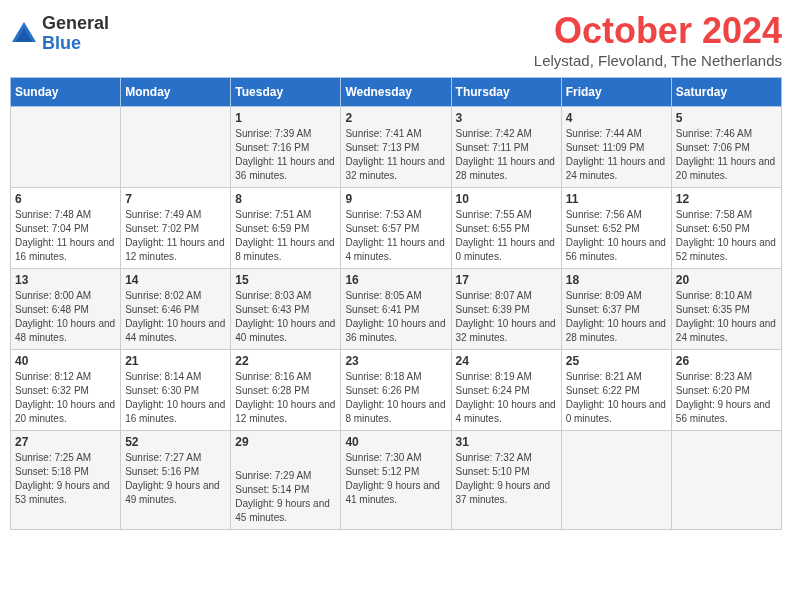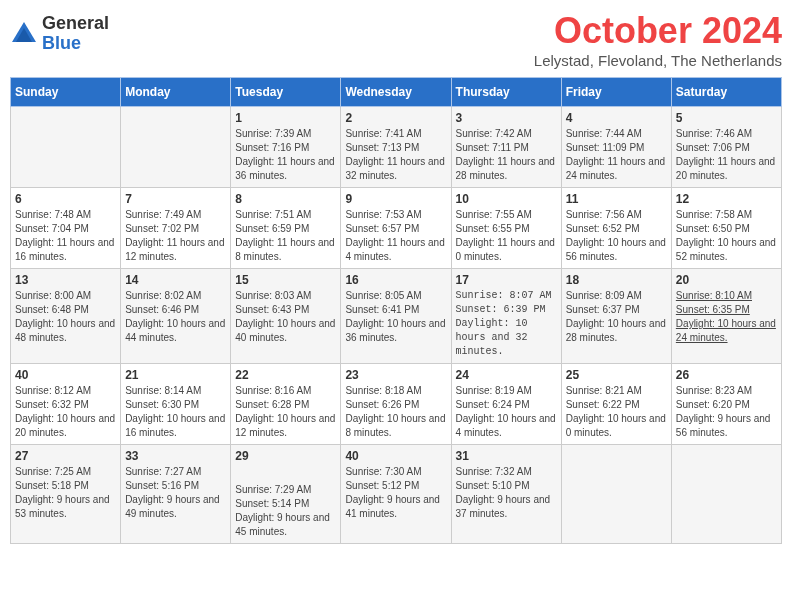--- a/index.html
+++ b/index.html
@@ -225,33 +225,33 @@
 Daylight: 10 hours and 40 minutes.</div>
         </td>
         <td>
           <span class="day-num">16</span>
           <div class="day-info" style="white-space: pre-line;">Sunrise: 8:05 AM
 Sunset: 6:41 PM
 Daylight: 10 hours and 36 minutes.</div>
         </td>
         <td>
           <span class="day-num">17</span>
-          <div class="day-info" style="white-space: pre-line; font-family: Liberation Mono, monospace;">Sunrise: 8:07 AM
+          <div class="day-info" style="white-space: pre-line;">Sunrise: 8:07 AM
 Sunset: 6:39 PM
 Daylight: 10 hours and 32 minutes.</div>
         </td>
         <td>
           <span class="day-num">18</span>
           <div class="day-info" style="white-space: pre-line;">Sunrise: 8:09 AM
 Sunset: 6:37 PM
 Daylight: 10 hours and 28 minutes.</div>
         </td>
         <td>
           <span class="day-num">20</span>
-          <div class="day-info" style="white-space: pre-line; text-decoration: underline;">Sunrise: 8:10 AM
+          <div class="day-info" style="white-space: pre-line;">Sunrise: 8:10 AM
 Sunset: 6:35 PM
 Daylight: 10 hours and 24 minutes.</div>
         </td>
       </tr>
       <tr>
         <td>
           <span class="day-num">40</span>
           <div class="day-info" style="white-space: pre-line;">Sunrise: 8:12 AM
 Sunset: 6:32 PM
 Daylight: 10 hours and 20 minutes.</div>
@@ -294,21 +294,21 @@
         </td>
       </tr>
       <tr>
         <td>
           <span class="day-num">27</span>
           <div class="day-info" style="white-space: pre-line;">Sunrise: 7:25 AM
 Sunset: 5:18 PM
 Daylight: 9 hours and 53 minutes.</div>
         </td>
         <td>
-          <span class="day-num">33</span>
+          <span class="day-num">52</span>
           <div class="day-info" style="white-space: pre-line;">Sunrise: 7:27 AM
 Sunset: 5:16 PM
 Daylight: 9 hours and 49 minutes.</div>
         </td>
         <td>
           <span class="day-num">29</span>
           <div class="day-info" style="white-space: pre-line; margin-top: 20px;">Sunrise: 7:29 AM
 Sunset: 5:14 PM
 Daylight: 9 hours and 45 minutes.</div>
         </td>

